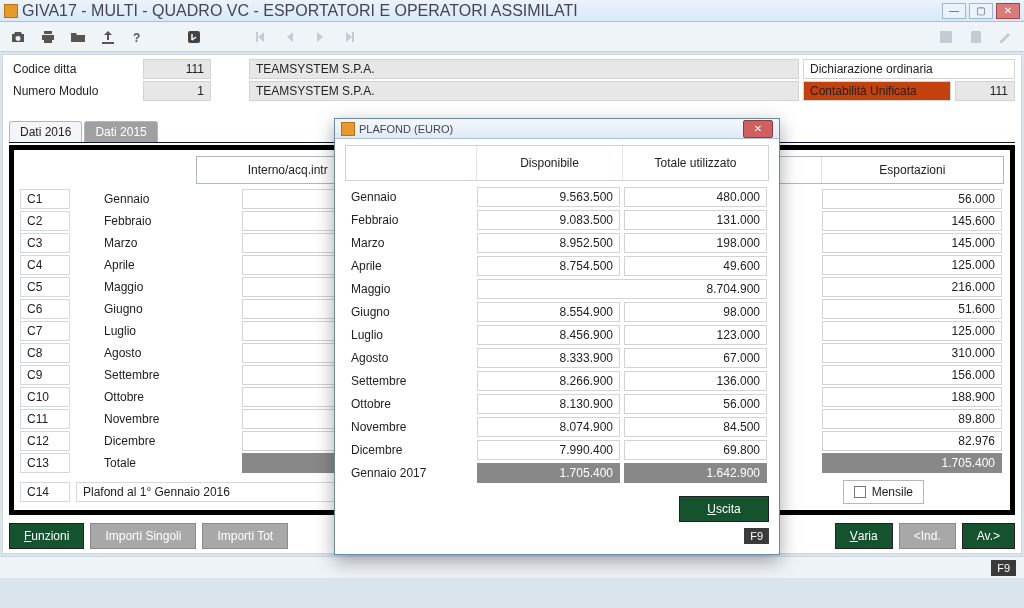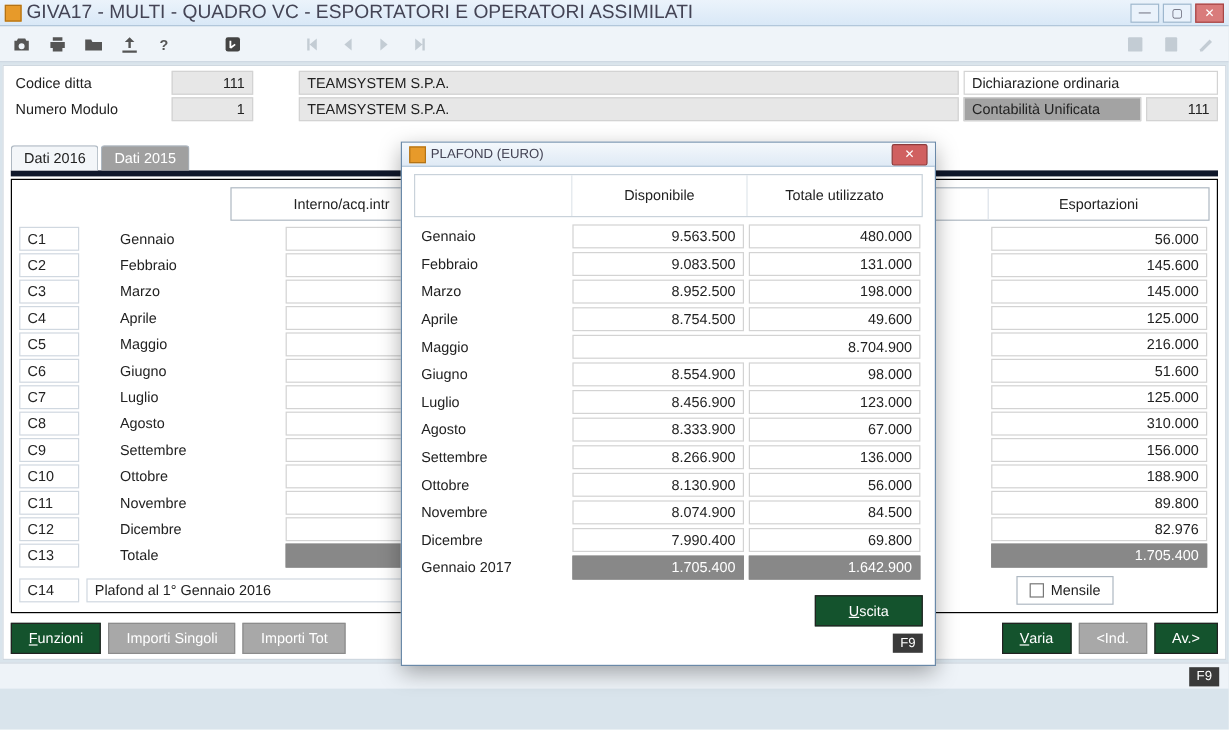--- a/index.html
+++ b/index.html
@@ -13,24 +13,24 @@
   .toolbar { height:30px; background:#eff4f9; border-bottom:1px solid #c7d3de; display:flex; align-items:center; padding:0 6px; gap:6px; }
   .tbtn { width:24px; height:24px; display:flex; align-items:center; justify-content:center; color:#555; }
   .tbtn svg { width:16px; height:16px; fill:#555; }
   .tbtn.ghost svg { fill:#c3ccd4; }
   .spacer { flex:1; }
   .page { background:#fff; margin:2px; border:1px solid #cfd8e0; padding:4px 6px; }
   .row { display:flex; align-items:center; gap:4px; margin-bottom:2px; }
   .label { width:130px; padding:2px 4px; }
   .field { height:20px; background:#e7e7e7; border:1px solid #d3d3d3; padding:0 6px; display:flex; align-items:center; }
   .field.right { justify-content:flex-end; }
-  .tabs { display:flex; border-bottom:5px solid #0f172a; margin-top:20px; }
+  .tabs { display:flex; border-bottom:1px solid #0f172a; margin-top:20px; }
   .tab { padding:3px 10px; border:1px solid #aeb8c2; border-bottom:none; background:#f3f6f9; margin-right:2px; border-radius:3px 3px 0 0; cursor:default; }
   .tab.active { background:#a0a0a0; color:#fff; }
-  .gridwrap { border:1px solid #000000; padding:6px; margin-top:2px; }
+  .gridwrap { border:5px solid #000000; padding:6px; margin-top:2px; }
   .colhead { display:flex; border:1px solid #aeb8c2; margin-bottom:4px; }
   .colhead div { flex:1; text-align:center; padding:6px 4px; border-left:1px solid #dbe2e9; }
   .colhead div:first-child { border-left:none; }
   .mainrow { display:flex; align-items:center; height:22px;gap:22px; }
   .codecell { width:50px; border:1px solid #d0d8e0; padding:2px 6px; margin-right:6px; }
   .monthcell { width:120px; padding:2px 6px; }
   .numcell { flex:1; height:20px; background:#fff; border:1px solid #d3d3d3; padding:0 6px; text-align:right; margin:0 2px; line-height:18px; }
   .numcell.total { background:#888; color:#fff; border-color:#888; }
   .maincols { flex:1; display:flex; gap:2px; }
   .footerrow { display:flex; align-items:center; margin-top:6px; }
@@ -150,21 +150,21 @@
     <div class="field right" style="width:68px">111</div>
     <div style="width:30px"></div>
     <div class="field" style="width:550px">TEAMSYSTEM S.P.A.</div>
     <div class="field" style="flex:1; background:#fff">Dichiarazione ordinaria</div>
   </div>
   <div class="row">
     <div class="label">Numero Modulo</div>
     <div class="field right" style="width:68px">1</div>
     <div style="width:30px"></div>
     <div class="field" style="width:550px">TEAMSYSTEM S.P.A.</div>
-    <div class="field" style="flex:1; background:#a3a3a3">Contabilità Unificata</div>
+    <div class="field" style="flex:1; background:#c2410c">Contabilità Unificata</div>
     <div class="field right" style="width:60px">111</div>
   </div>
 
   <div class="tabs">
     <div class="tab">Dati 2016</div>
     <div class="tab active">Dati 2015</div>
   </div>
 
   <div class="gridwrap">
     <div style="display:flex">

